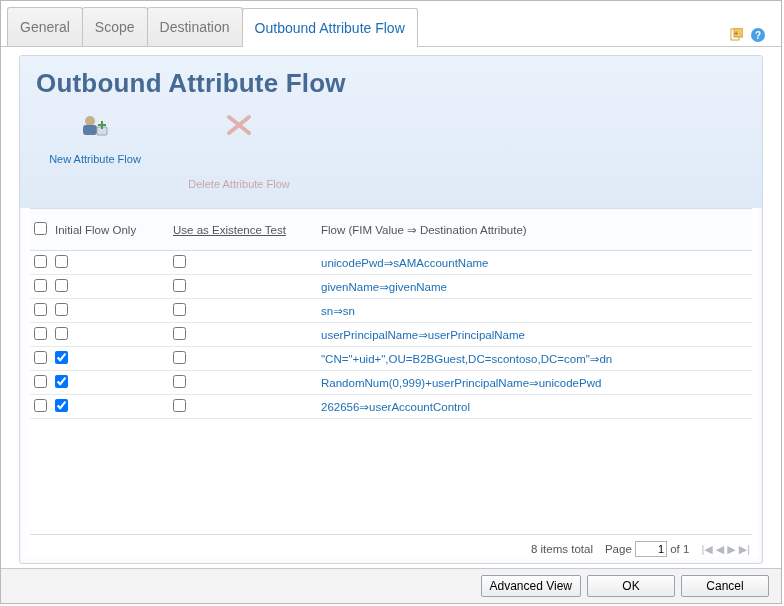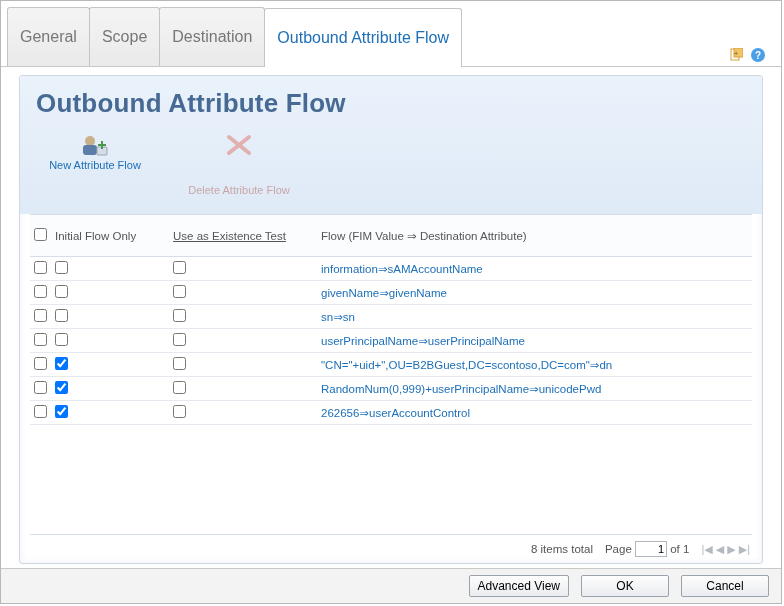--- a/index.html
+++ b/index.html
@@ -50,26 +50,26 @@
   }
   .tabrow {
     padding: 6px 6px 0 6px;
     border-bottom: 1px solid #c8c8c8;
     display: flex;
     align-items: flex-end;
     gap: 0;
     background:#fff;
   }
   .tab {
-    padding: 20px 12px;
+    padding: 11px 12px;
     border: 1px solid #c4c4c4;
     border-bottom: none;
     background: linear-gradient(#f4f4f4,#eaeaea);
     color: #777;
-    font-size: 16px;
+    font-size: 14px;
     margin-right: -1px;
     cursor: pointer;
     border-radius: 3px 3px 0 0;
   }
   .tab.active {
     background: #fff;
     color: #1d6fb7;
     position: relative;
     top: 1px;
     font-weight: normal;
@@ -133,21 +133,21 @@
   .toolbar {
     display: flex;
     gap: 34px;
     padding: 6px 4px 8px;
     margin-top: 6px;
   }
   .toolbtn {
     display:flex;
     flex-direction:column;
     align-items:center;
-    gap:0;
+    gap:14px;
     width:110px;
     cursor:pointer;
   }
   .toolbtn.disabled { cursor: default; }
   .toolbtn-label { font-size:11px; }
   .toolbtn .lbl-new { color:#1d6fb7; }
   .toolbtn .lbl-del { color:#c9a6a6;margin-top:25px; }
   .tool-icon {
     width:32px; height:28px;
     display:flex; align-items:center; justify-content:center;
@@ -209,21 +209,21 @@
     display:flex; gap:3px; align-items:center;
     color:#b4b8c0;
     font-size:11px;
   }
   .buttonbar {
     background:#f3f3f3;
     border-top:1px solid #c8c8c8;
     padding:6px 12px;
     display:flex;
     justify-content:flex-end;
-    gap:12px;
+    gap:6px;
   }
   .btn {
     min-width:88px;
     padding:3px 8px;
     border:1px solid #9aa2ae;
     background:linear-gradient(#fdfdfd,#eaecef);
     font-size:12px;
     cursor:pointer;
     border-radius:2px;
   }
@@ -291,21 +291,21 @@
               <th>Initial Flow Only</th>
               <th>Use as Existence Test</th>
               <th>Flow (FIM Value ⇒ Destination Attribute)</th>
             </tr>
           </thead>
           <tbody id="grid-body">
               <tr>
                 <td><input type="checkbox" style=""></td>
                 <td><input type="checkbox" style=""></td>
                 <td><input type="checkbox" style=""></td>
-                <td><span class="flowtext">information⇒sAMAccountName</span></td>
+                <td><span class="flowtext">unicodePwd⇒sAMAccountName</span></td>
               </tr>
               <tr>
                 <td><input type="checkbox" style=""></td>
                 <td><input type="checkbox" style=""></td>
                 <td><input type="checkbox" style=""></td>
                 <td><span class="flowtext">givenName⇒givenName</span></td>
               </tr>
               <tr>
                 <td><input type="checkbox" style=""></td>
                 <td><input type="checkbox" style=""></td>

